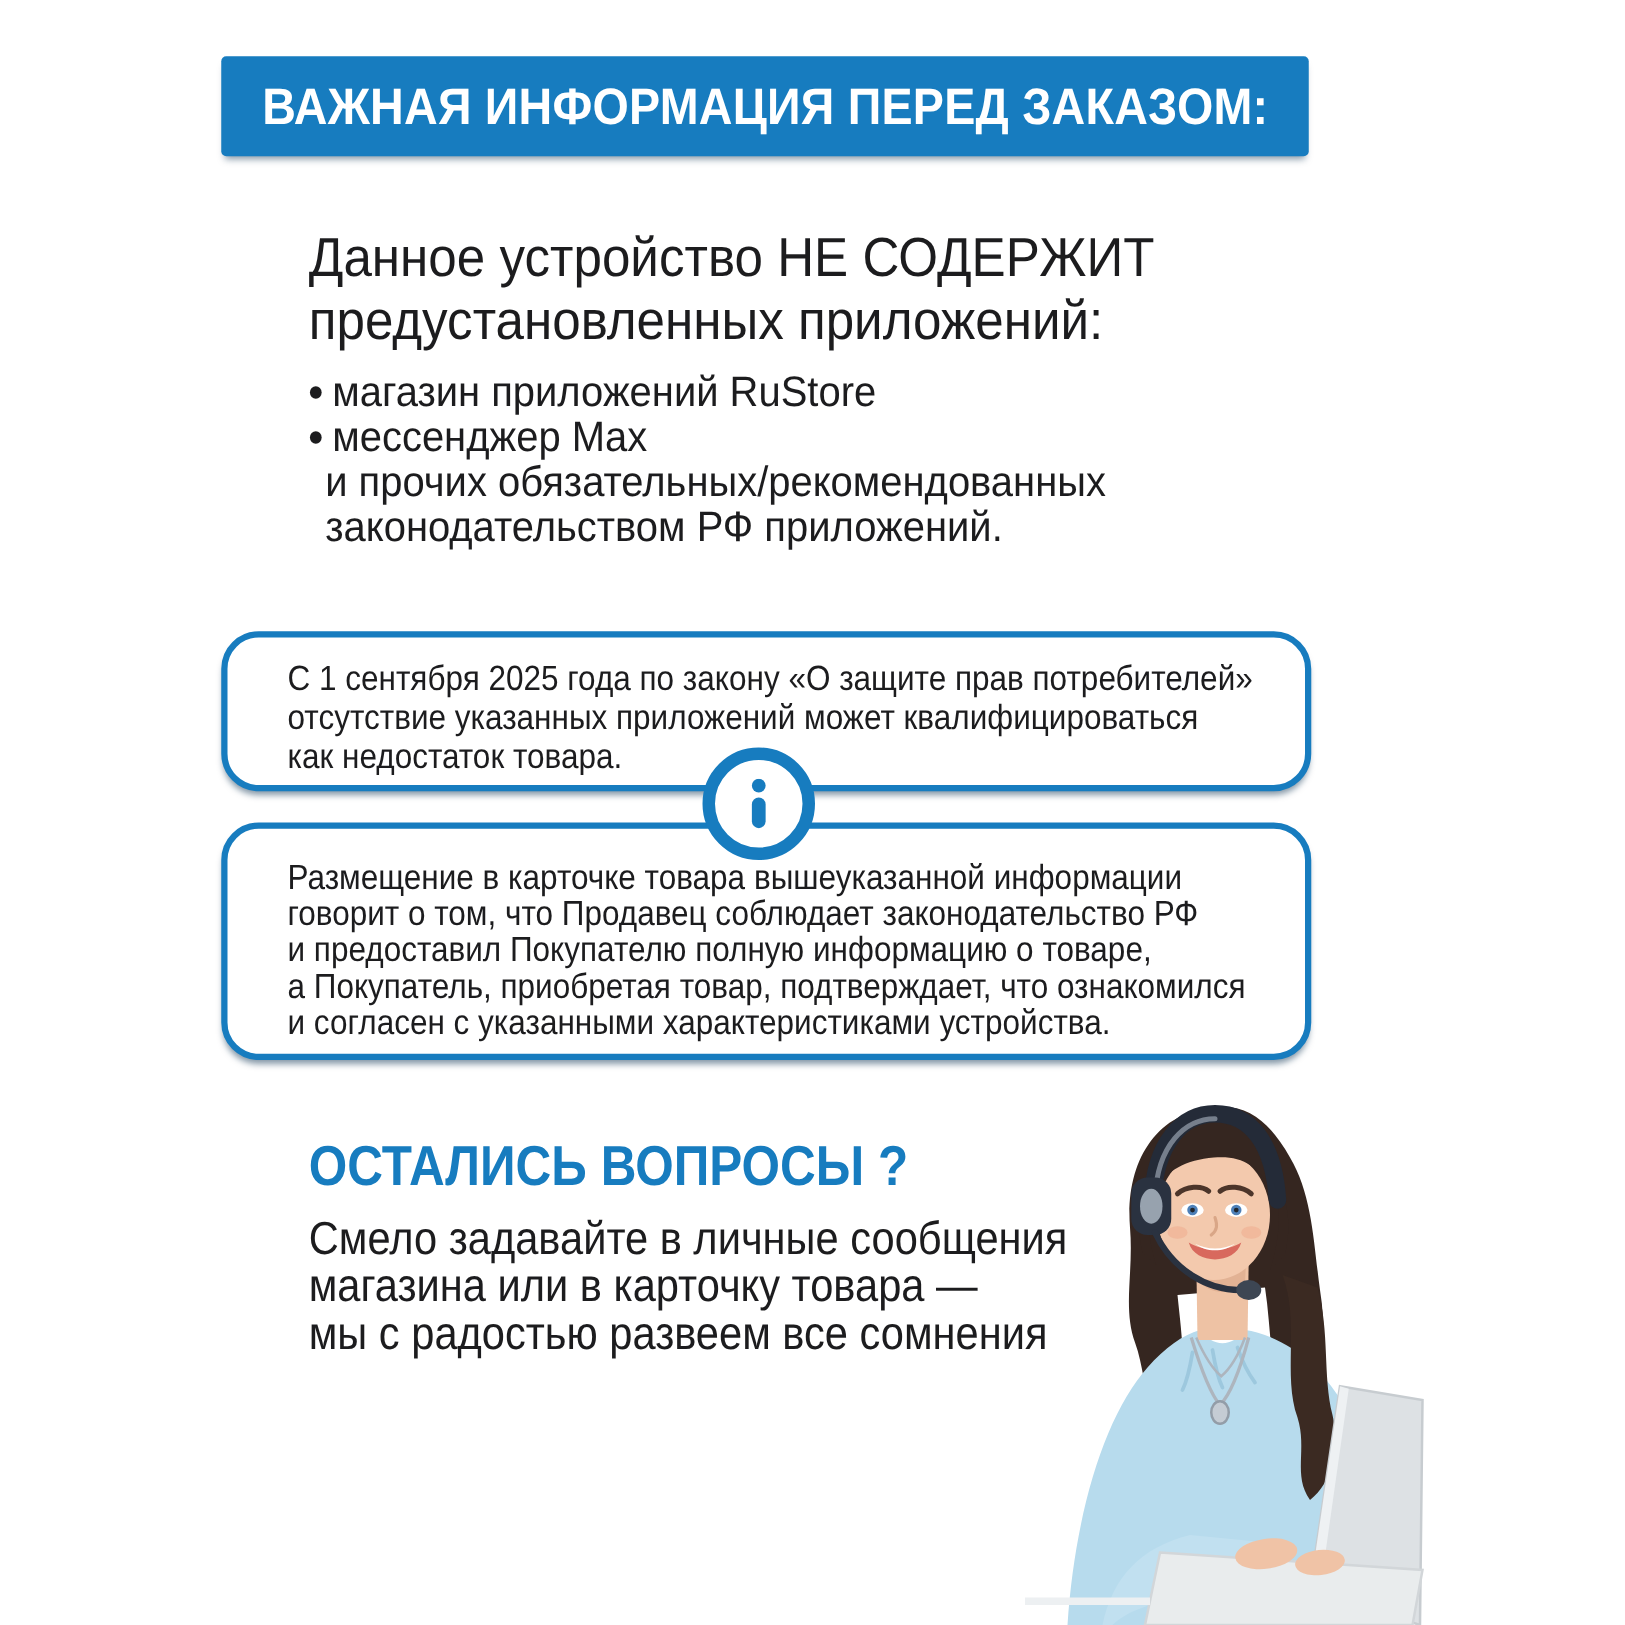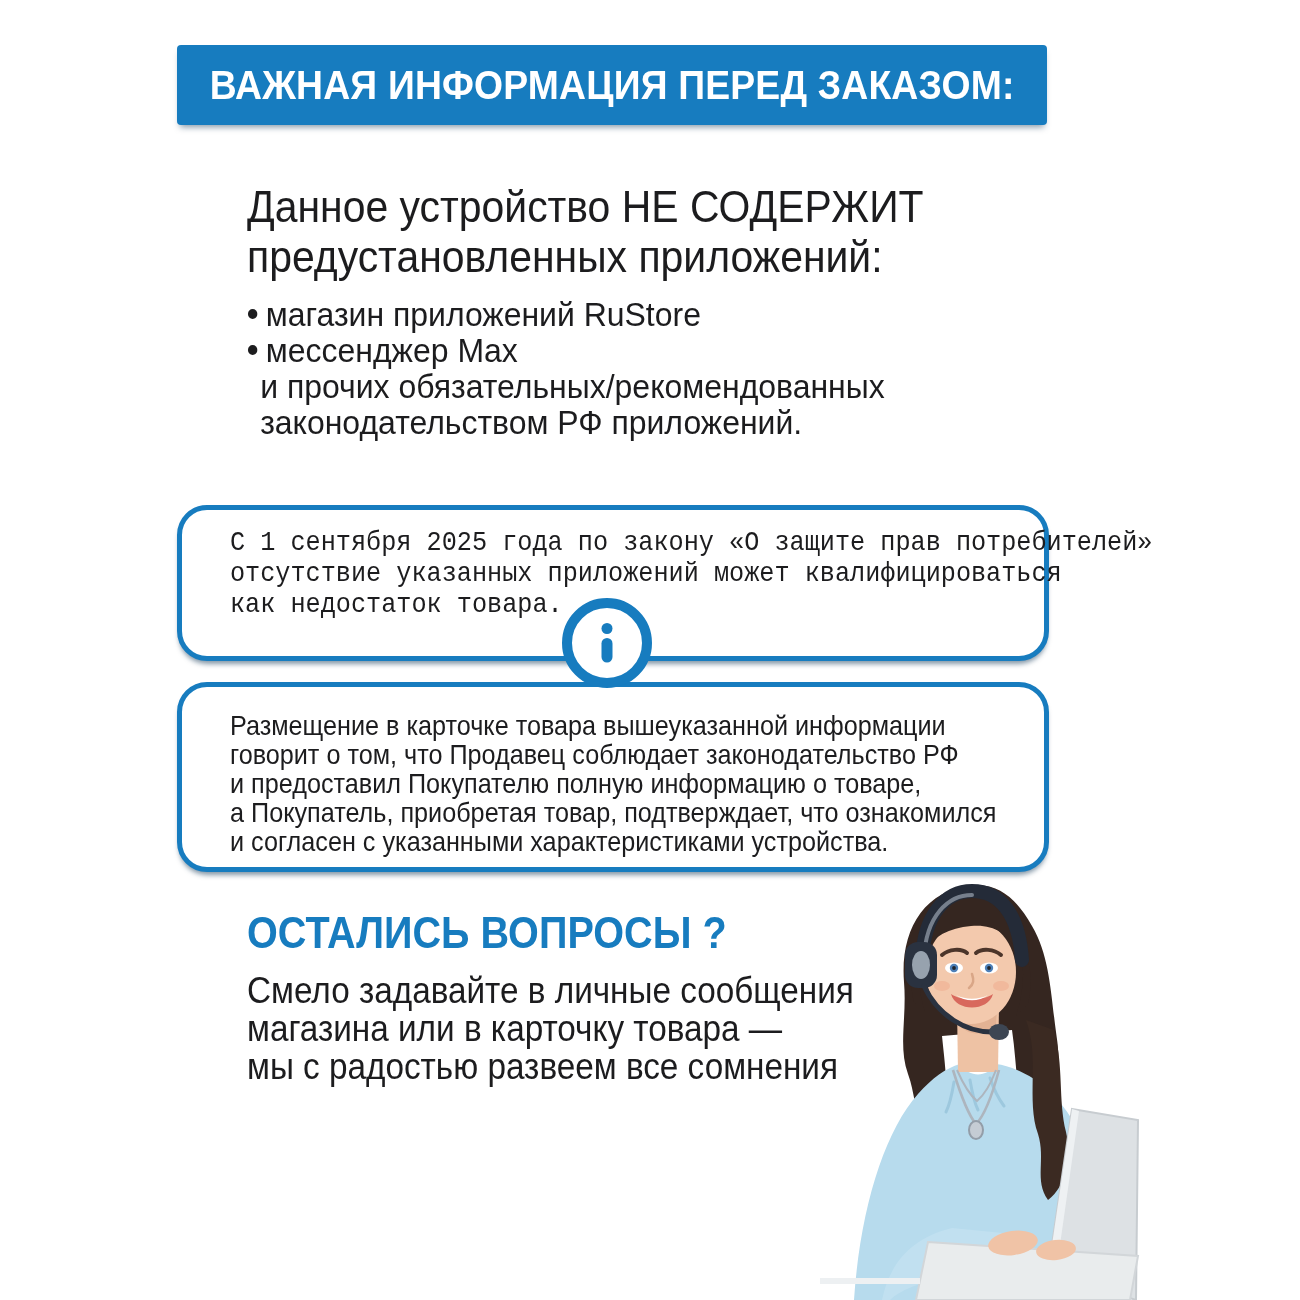--- a/index.html
+++ b/index.html
@@ -26,22 +26,22 @@
              transform:scaleX(.94); transform-origin:left top; }
   .bullet-row { display:flex; align-items:flex-start; }
   .dot { width:10px; height:10px; border-radius:50%; background:var(--ink);
          margin:13px 9px 0 1px; flex:none; }
   .bullet-note { margin-left:14px; white-space:pre; }
 
   
   .note-card { position:absolute; left:177px; width:872px; background:#fff;
                border:5px solid var(--accent); border-radius:30px;
                box-shadow:0 5px 5px -2px rgba(10,48,80,.5); }
-  .card1 { top:505px; height:156px;font-family:Liberation Mono, monospace; }
-  .card2 { top:658px; height:190px;margin-top:24px; }
+  .card1 { top:505px; height:128px; }
+  .card2 { top:658px; height:190px; }
   .note-text { position:absolute; left:48px; color:var(--ink); white-space:pre;
                transform:scaleX(.9); transform-origin:left top; }
   .card1 .note-text { top:17px; font-size:28px; line-height:31px; }
   .card2 .note-text { top:24px; font-size:28px; line-height:29px; }
 
   
   .info-badge { position:absolute; left:562px; top:598px; width:90px; height:90px;
                 background:#fff; border:10px solid var(--accent); border-radius:50%;
                 z-index:3; display:flex; align-items:center; justify-content:center; }
   .info-badge svg { display:block; fill:var(--accent); }

